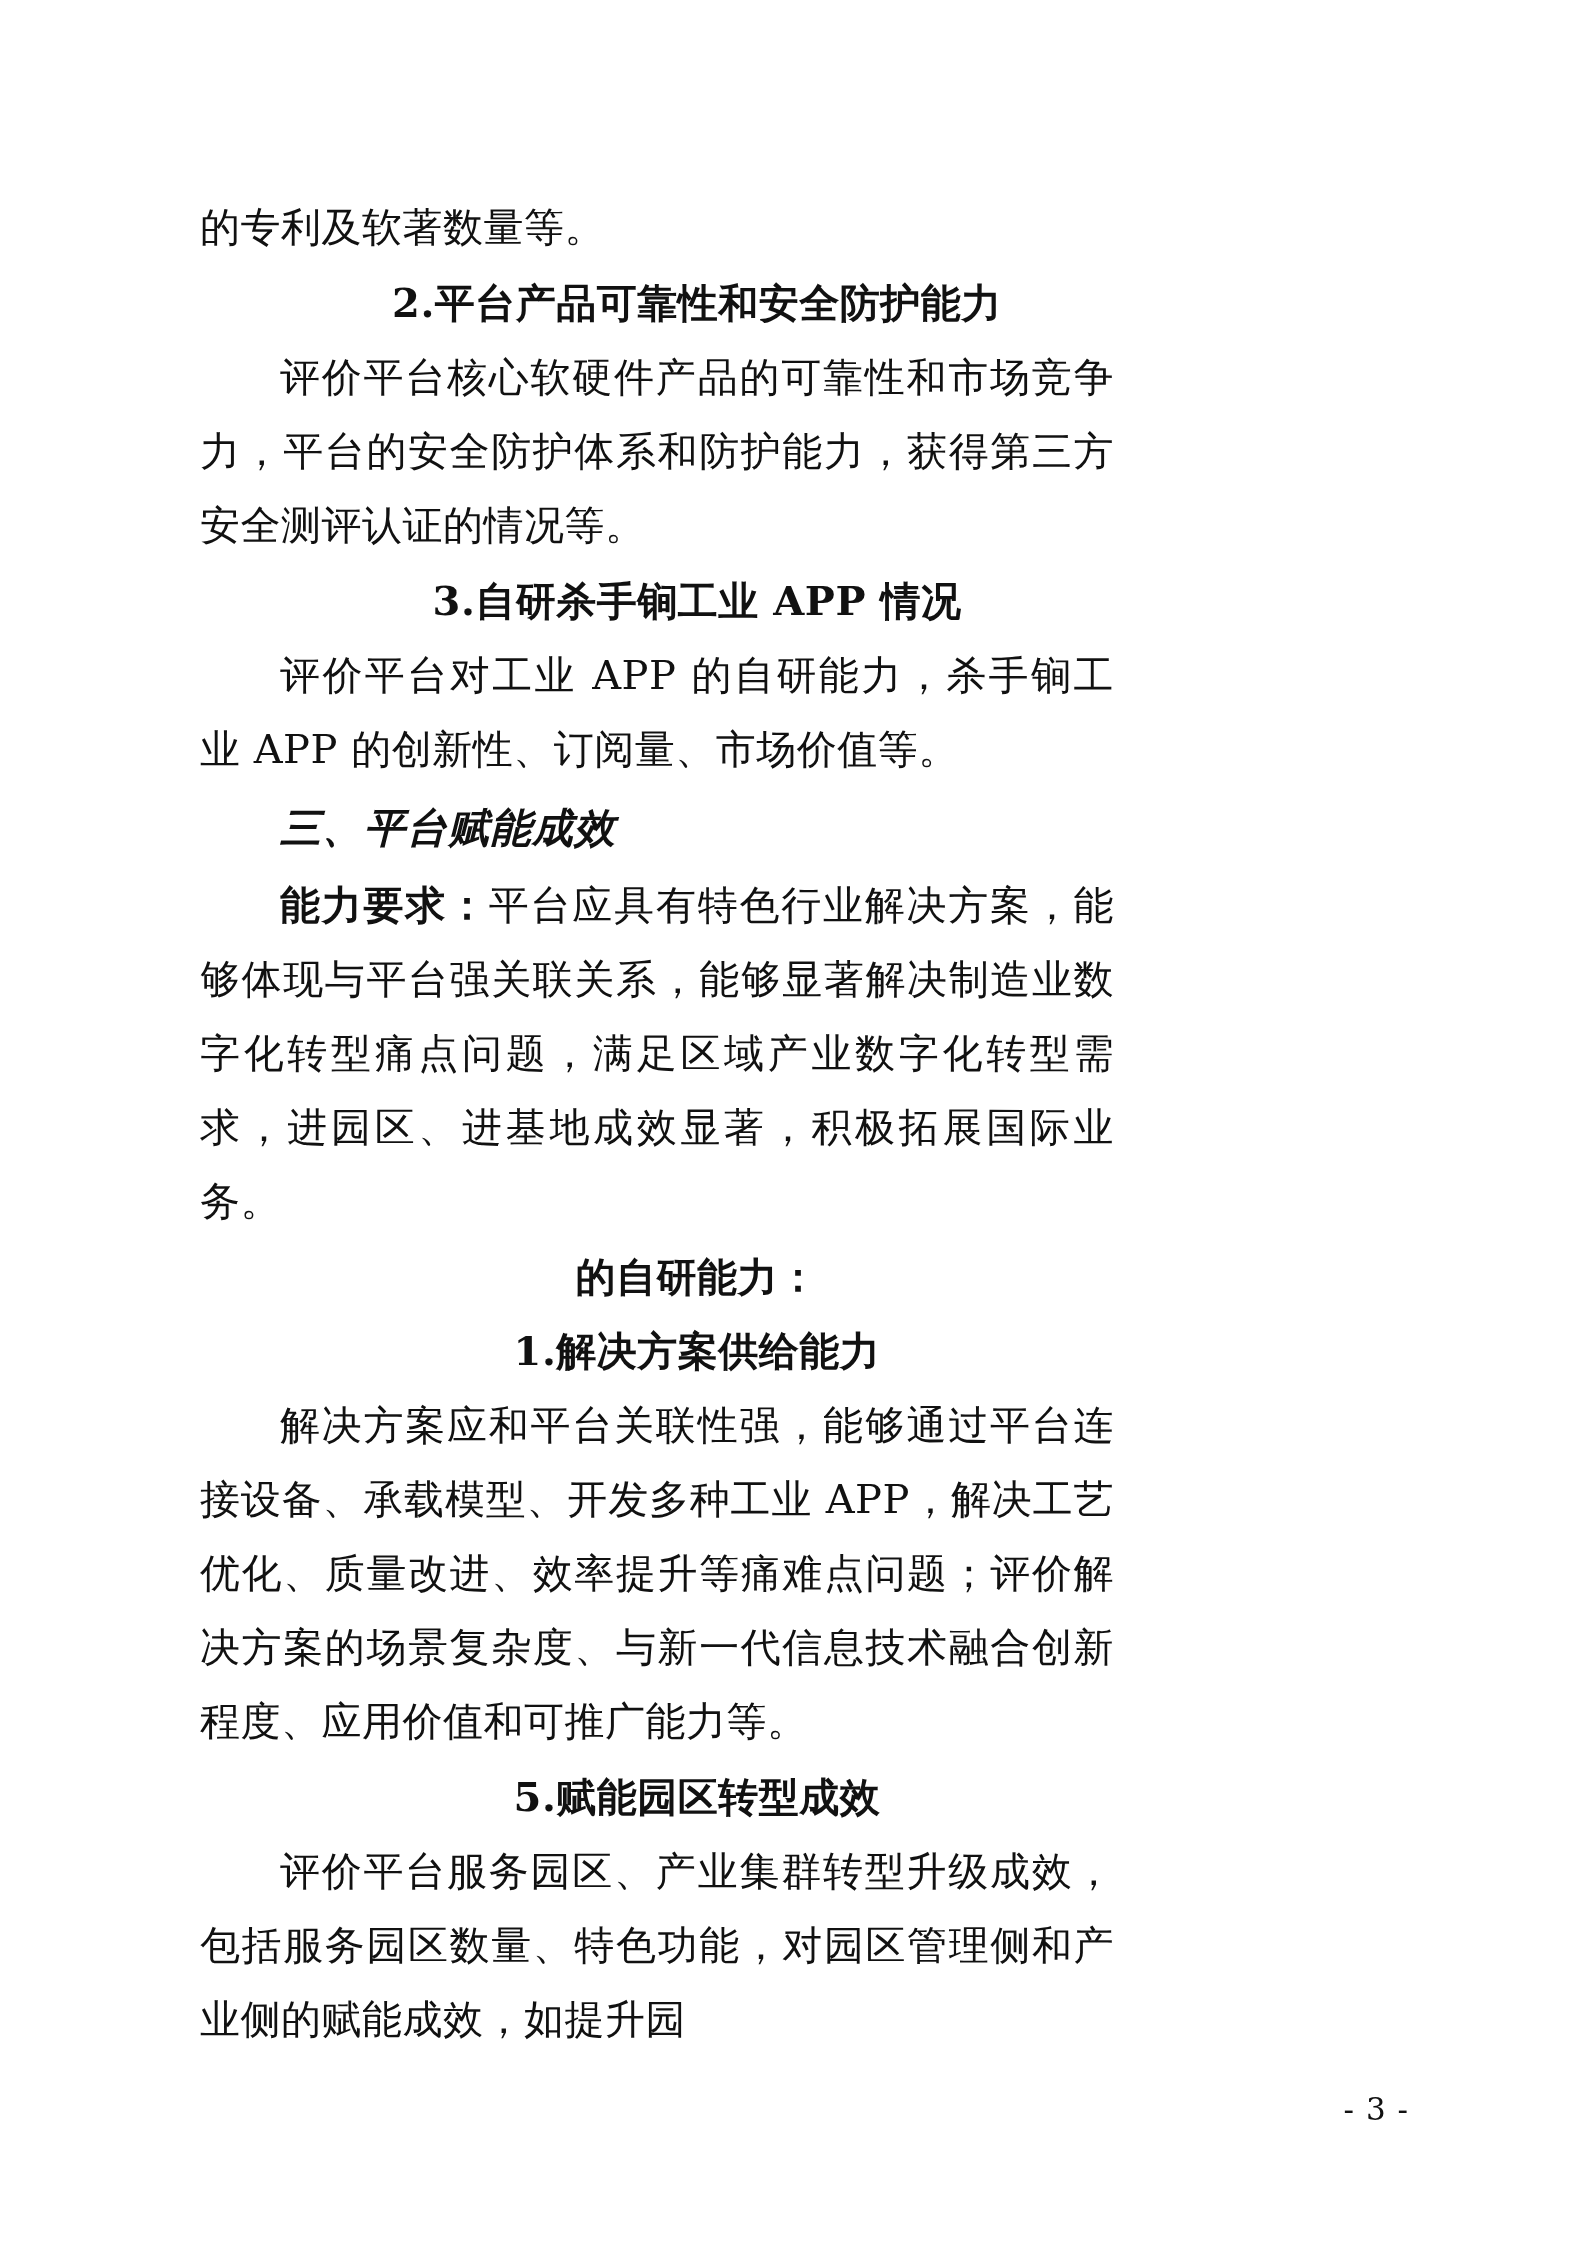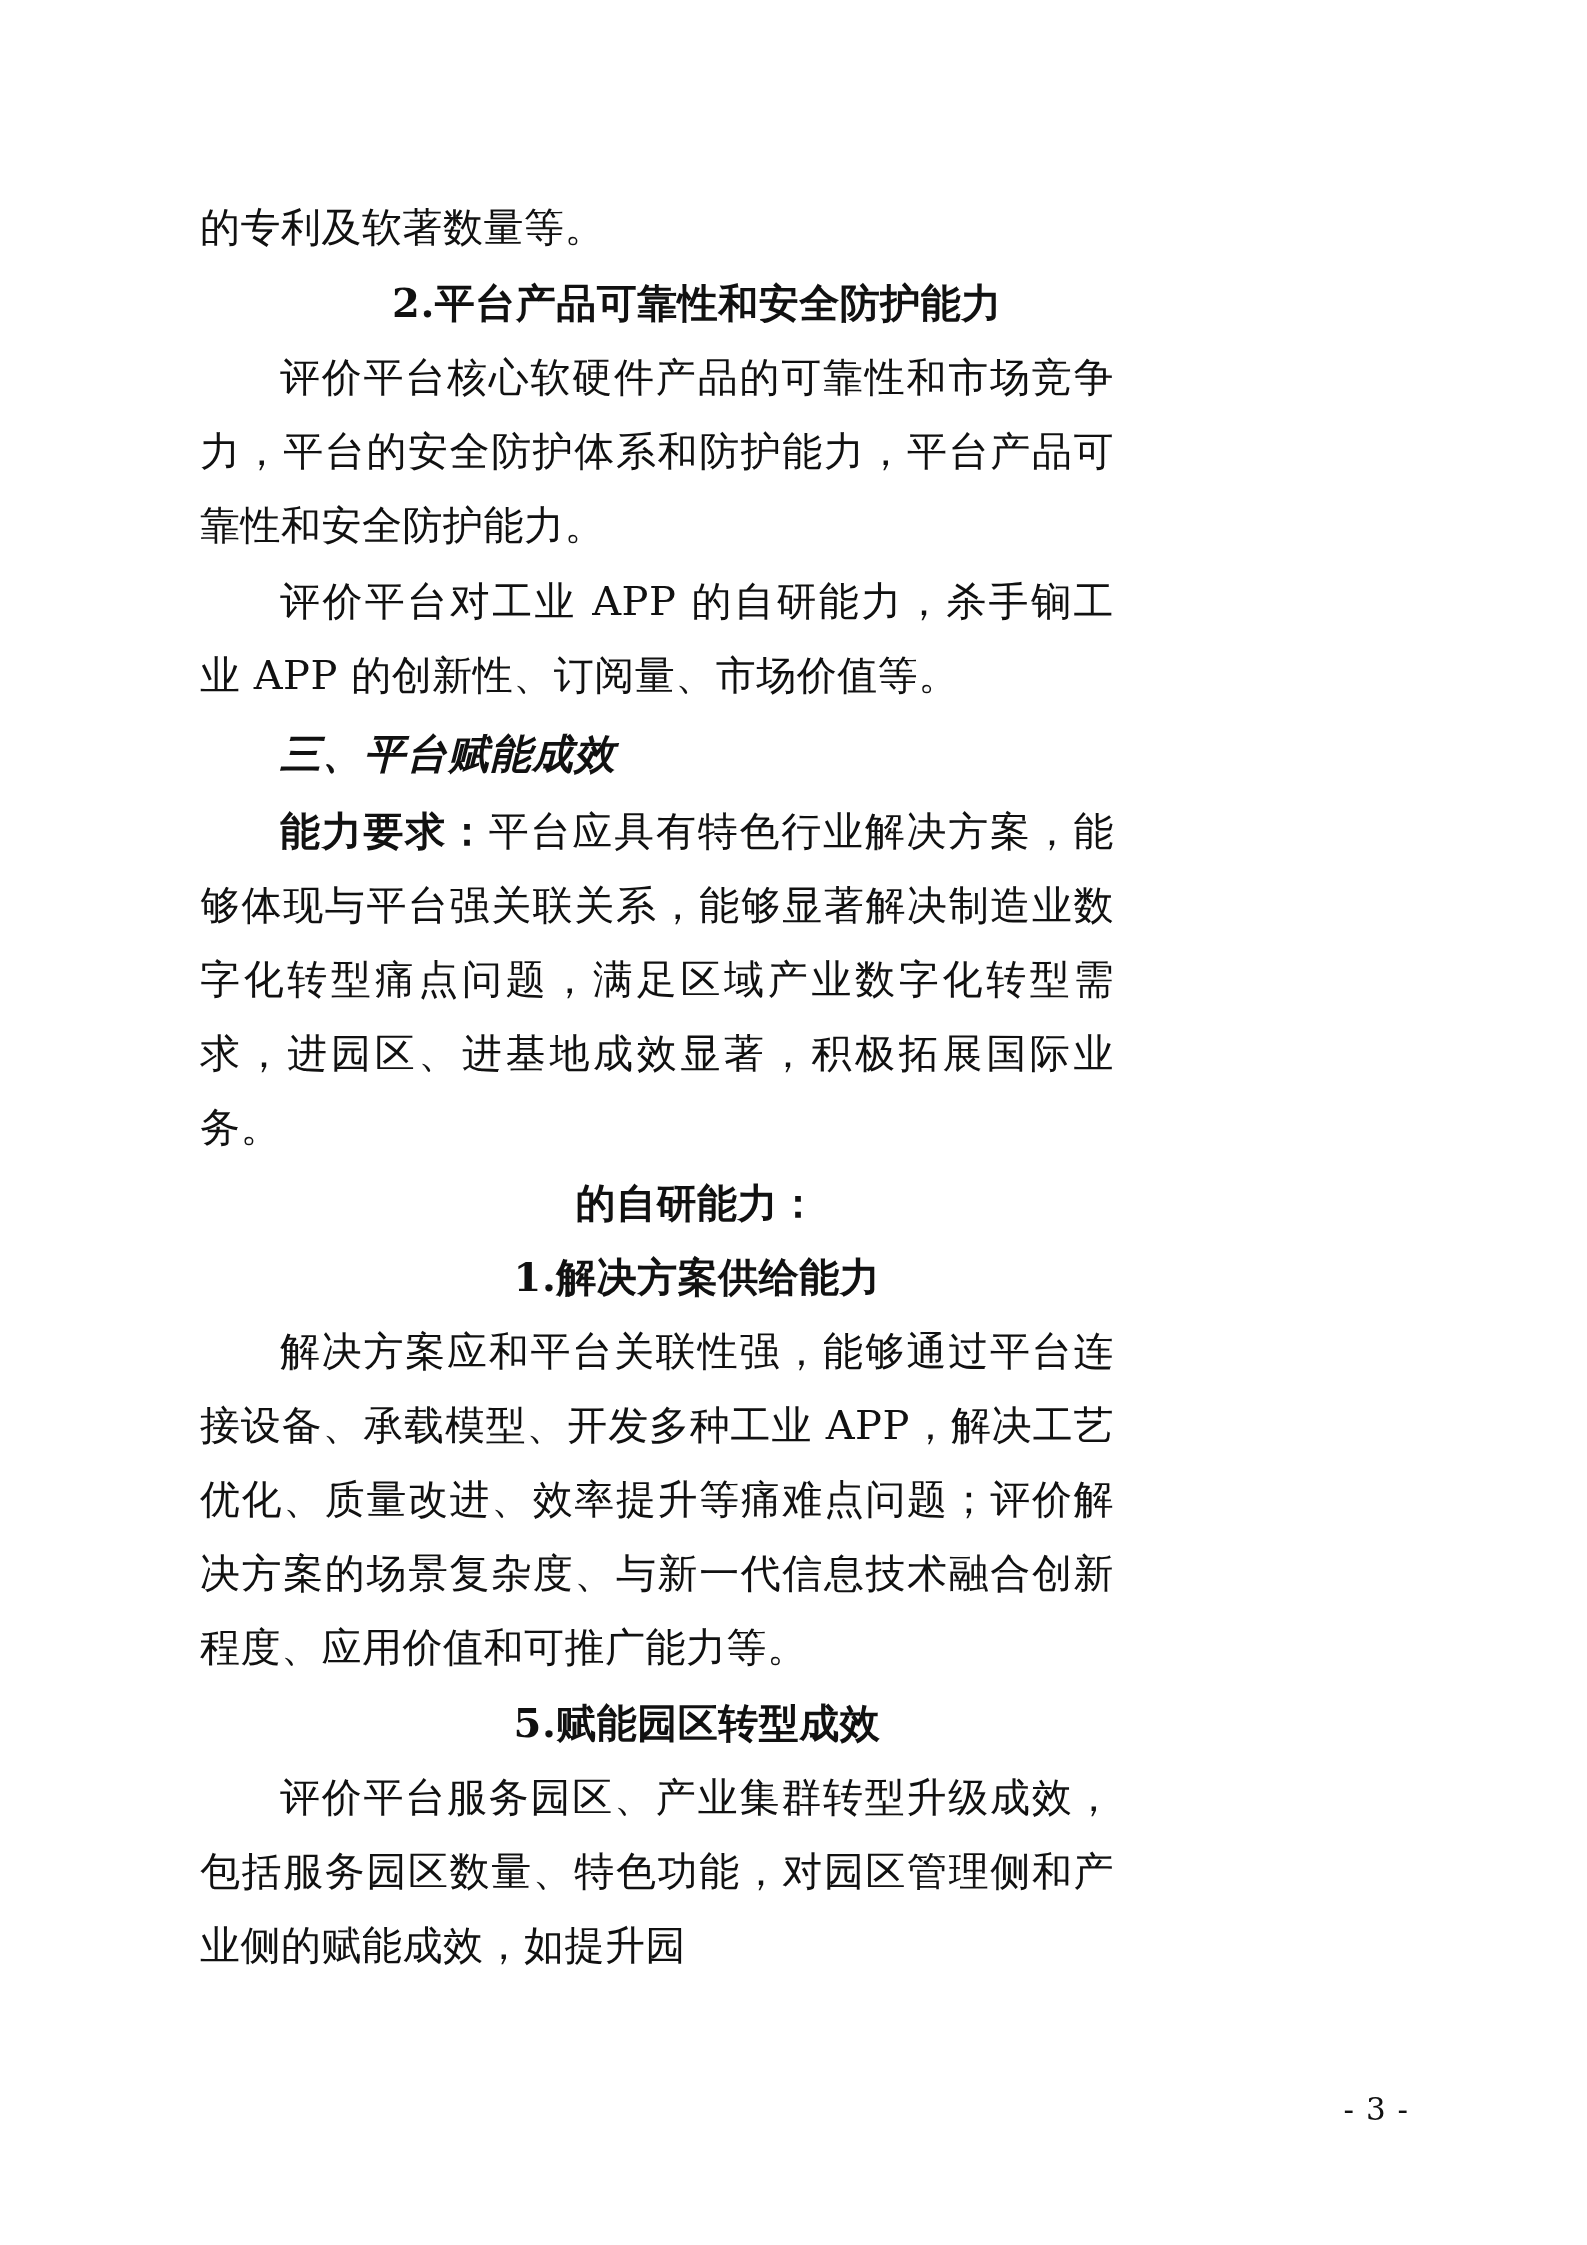--- a/index.html
+++ b/index.html
@@ -72,22 +72,23 @@
 </style>
 </head>
 <body>
 
 <div class="page">
 
   <p class="body-text para">的专利及软著数量等。</p>
 
   <p class="heading">2.平台产品可靠性和安全防护能力</p>
 
-  <p class="body-text para indent">评价平台核心软硬件产品的可靠性和市场竞争力，平台的安全防护体系和防护能力，平台产品可靠性和安全防护能力。</p>
+  <p class="body-text para indent">评价平台核心软硬件产品的可靠性和市场竞争力，平台的安全防护体系和防护能力，获得第三方安全测评认证的情况等。</p>
 
+  <p class="heading">3.自研杀手锏工业 APP 情况</p>
 
   <p class="body-text para indent">评价平台对工业 APP 的自研能力，杀手锏工业 APP 的创新性、订阅量、市场价值等。</p>
 
   <p class="heading-major">三、平台赋能成效</p>
 
   <p class="body-text para indent"><span class="lead">能力要求：</span><span>平台应具有特色行业解决方案，能够体现与平台强关联关系，能够显著解决制造业数字化转型痛点问题，满足区域产业数字化转型需求，进园区、进基地成效显著，积极拓展国际业务。</span></p>
 
   <p class="heading">的自研能力：</p>
 
   <p class="heading">1.解决方案供给能力</p>

